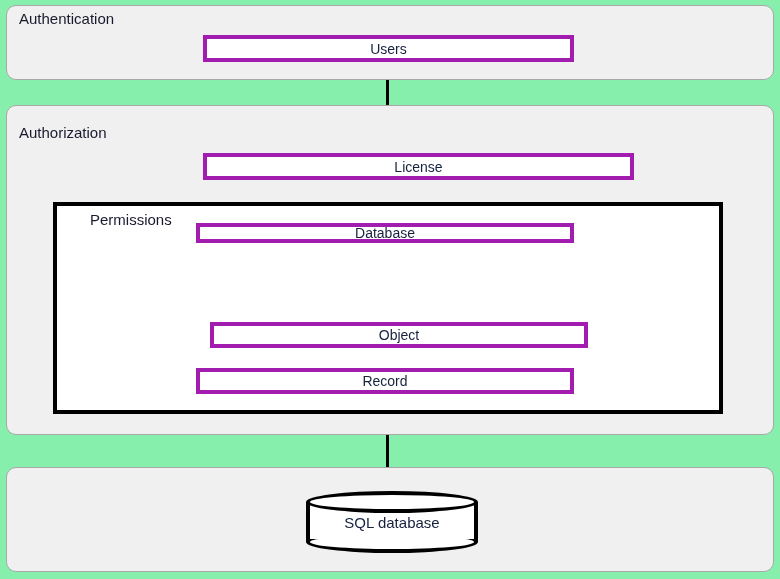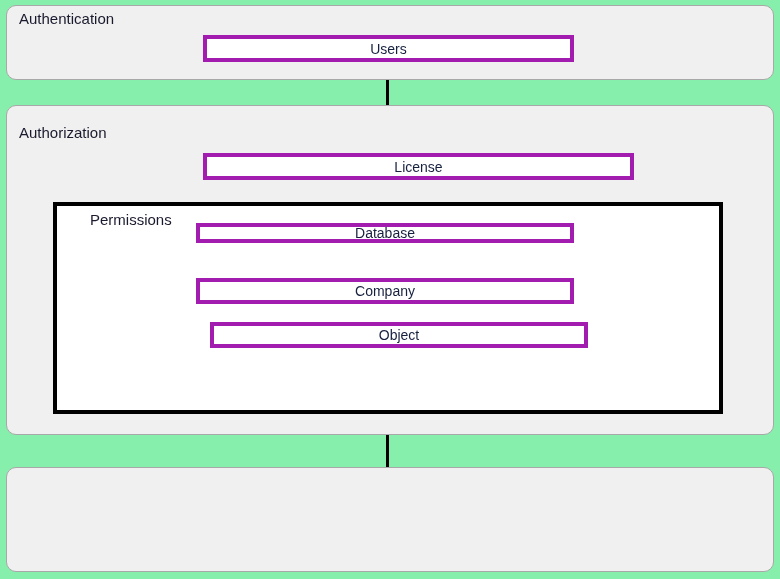--- a/index.html
+++ b/index.html
@@ -139,25 +139,31 @@
     <span>License</span>
   </div>
 
   <div class="perm-box" style="left:53px; top:202px; width:670px; height:212px;"></div>
   <div class="zone-label" style="left:90px; top:211px;">Permissions</div>
 
   <div class="node" style="left:196px; top:223px; width:378px; height:20px;">
     <span>Database</span>
   </div>
 
-  <div class="node" style="left:196px; top:278px; width:378px; height:26px;">
-    <span>Company</span>
-  </div>
 
   <div class="node" style="left:196px; top:322px; width:378px; height:26px;margin-left:14px;">
     <span>Object</span>
   </div>
 
+  <div class="node" style="left:196px; top:368px; width:378px; height:26px;">
+    <span>Record</span>
+  </div>
 
   <div class="zone" style="left:6px; top:467px; width:768px; height:105px;"></div>
 
+  <div class="cylinder" style="left:306px; top:491px; width:172px; height:62px;">
+    <div class="cyl-body"></div>
+    <div class="cyl-bottom"></div>
+    <div class="cyl-top"></div>
+    <div class="cyl-label">SQL database</div>
+  </div>
 
 </div>
 
 </body></html>

